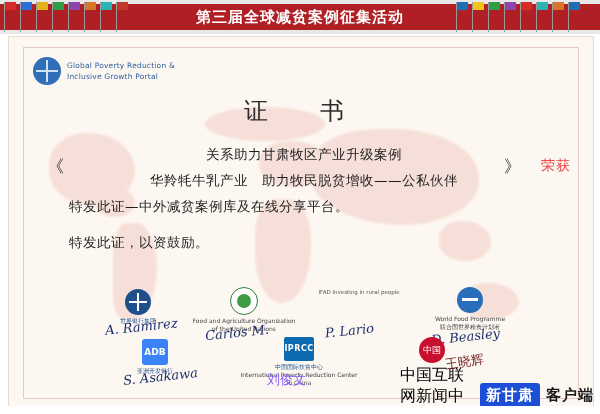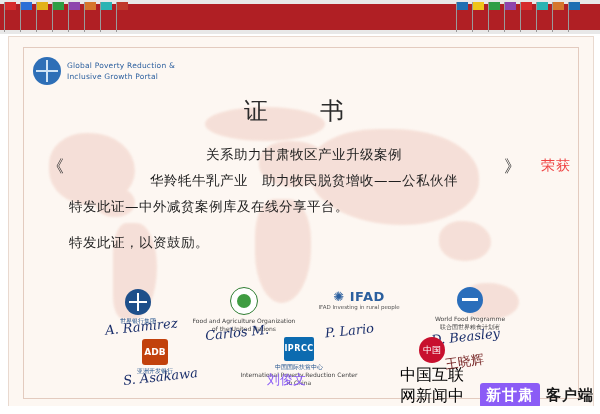--- a/index.html
+++ b/index.html
@@ -90,21 +90,21 @@
   .badge-circle{
     width:26px;height:26px;border-radius:50%;margin:0 auto 2px auto;position:relative;
   }
   .wb{background:#1e4f8a;}
   .wb:before{content:"";position:absolute;left:4px;top:12px;width:18px;height:2px;background:#fff;}
   .wb:after{content:"";position:absolute;left:12px;top:4px;width:2px;height:18px;background:#fff;}
   .fao{background:#ffffff;border:1.5px solid #2f7d32;}
   .fao:before{content:"";position:absolute;left:6px;top:6px;width:14px;height:14px;border-radius:50%;background:#3f9c42;}
   .wfp{background:#2a6ebb;border-radius:50%;}
   .wfp:before{content:"";position:absolute;left:5px;top:11px;width:16px;height:3px;background:#fff;}
-  .adb{background:#c2410c;border-radius:3px;}
+  .adb{background:#3b82f6;border-radius:3px;}
   .adb-t{color:#fff;font-size:9px;font-weight:bold;line-height:26px;}
   .sq{width:30px;height:24px;margin:0 auto 2px auto;background:#0c6bb0;border-radius:2px;}
   .sq-t{color:#fff;font-size:8px;font-weight:bold;line-height:24px;letter-spacing:.5px;}
 
   .cn-logo{position:absolute;}
   .cn-circle{
     width:26px;height:26px;border-radius:50%;background:#c8102e;margin:0 auto;
     color:#fff;font-size:9px;line-height:26px;text-align:center;
   }
 
@@ -122,21 +122,21 @@
     color:#8b5cf6;font-size:13px;white-space:nowrap;
   }
   .sig-red{
     position:absolute;font-family:"DejaVu Serif","Liberation Serif",serif;
     color:#7a2b2b;font-size:13px;transform:rotate(-8deg);white-space:nowrap;
   }
 
   
   #brand{position:absolute;right:6px;bottom:2px;height:34px;display:flex;align-items:center;}
   #brand-logo{
-    background:#8b5cf6;color:#fff;font-size:15px;font-weight:bold;
+    background:#1d4ed8;color:#fff;font-size:15px;font-weight:bold;
     padding:3px 6px;border-radius:3px;letter-spacing:1px;
   }
   #brand-text{color:#1a1a1a;font-size:15px;font-weight:bold;margin-left:6px;letter-spacing:1px;}
 
   
   #bottom-strip{position:absolute;left:0;bottom:0;width:600px;height:8px;background:#fff;}
 </style>
 </head>
 <body>
 
@@ -206,20 +206,21 @@
     <div class="flag" style="left:102px">
         <div class="fl-pole"></div>
         <div class="fl-cloth" style="background:#d6762b"></div>
       </div>
     <div class="flag" style="left:118px">
         <div class="fl-pole"></div>
         <div class="fl-cloth" style="background:#1f6fb2"></div>
       </div>
   </div>
 
+  <div id="banner-title">第三届全球减贫案例征集活动</div>
 </div>
 
 <div id="sheet">
 
   <div id="map">
     <div class="land" style="left:40px;top:96px;width:86px;height:72px;"></div>
     <div class="land" style="left:86px;top:150px;width:40px;height:30px;"></div>
     <div class="land" style="left:104px;top:186px;width:44px;height:96px;border-radius:40% 60% 70% 30%;"></div>
     <div class="land" style="left:250px;top:104px;width:70px;height:46px;"></div>
     <div class="land" style="left:246px;top:162px;width:56px;height:104px;border-radius:40% 45% 60% 55%;"></div>
@@ -257,21 +258,20 @@
   <div class="sig" style="left:96px;top:282px;">A. Ramirez</div>
 
   <div class="org" style="left:180px;top:250px;width:110px;">
     <div class="badge-circle fao"></div>
     <div class="oname2">Food and Agriculture Organization of the United Nations</div>
   </div>
   <div class="sig" style="left:196px;top:288px;">Carlos M.</div>
 
   <div class="org" style="left:300px;top:252px;width:100px;">
     <div class="ifad-text" style="visibility:hidden;height:0">ifad-logo</div>
-    <div class="ifad-text">✺ IFAD</div>
     <div class="ifad-sub">IFAD Investing in rural people</div>
   </div>
   <div class="sig" style="left:316px;top:286px;">P. Lario</div>
 
   <div class="org" style="left:406px;top:250px;width:110px;">
     <div class="badge-circle wfp"></div>
     <div class="oname2">World Food Programme</div>
     <div class="oname2">联合国世界粮食计划署</div>
   </div>
   <div class="sig" style="left:422px;top:292px;">D. Beasley</div>

